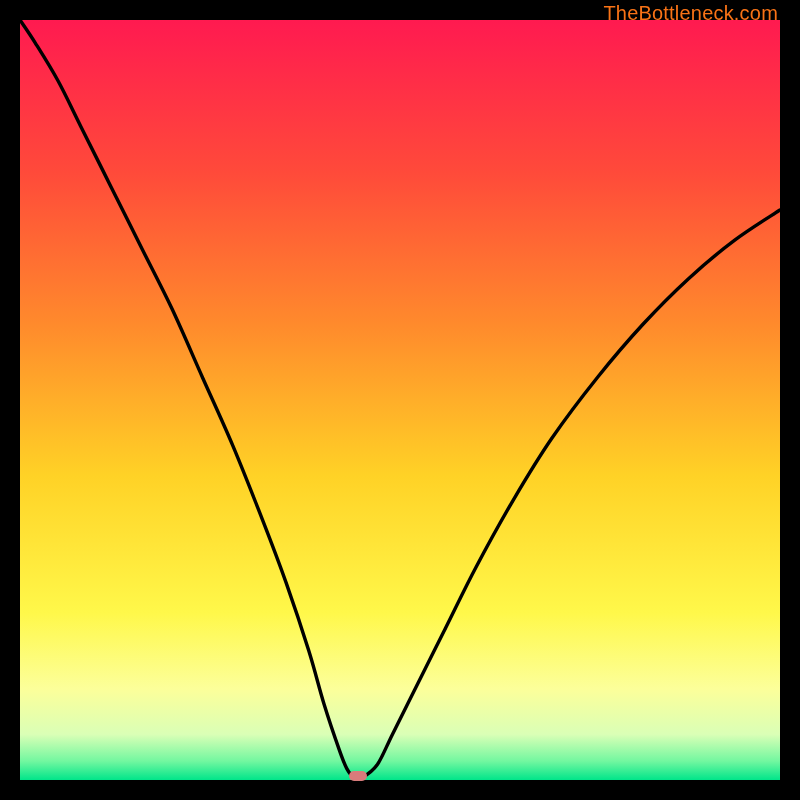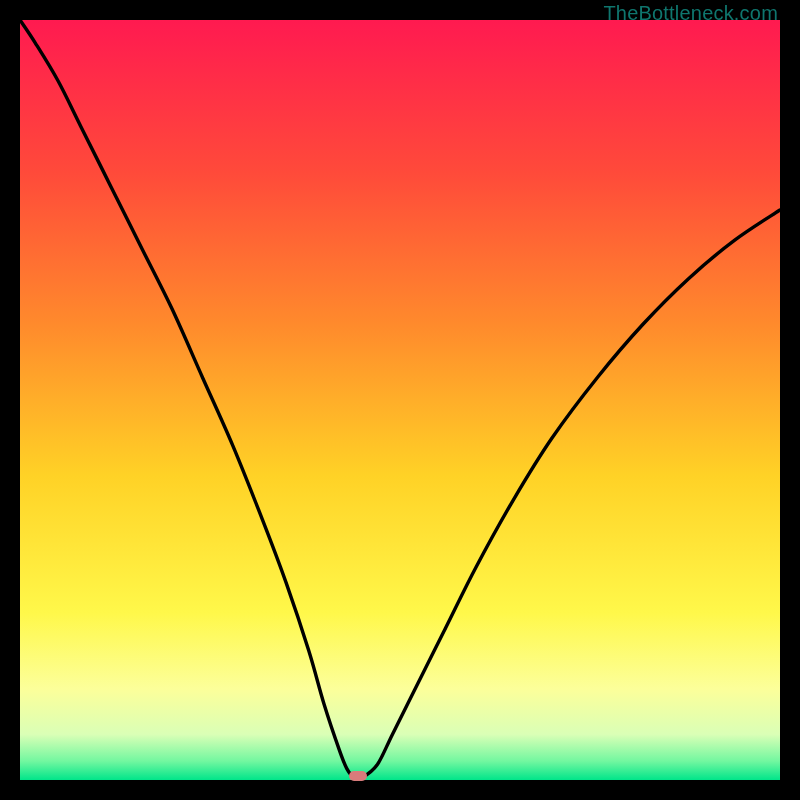--- a/index.html
+++ b/index.html
@@ -25,21 +25,21 @@
   .curve-svg {
     position: absolute;
     inset: 0;
     width: 100%;
     height: 100%;
   }
   .watermark {
     position: absolute;
     top: 2px;
     right: 22px;
-    color: #0f766e;
+    color: #f97316;
     font-size: 20px;
     font-weight: 500;
     letter-spacing: 0.2px;
   }
   .min-marker {
     position: absolute;
     width: 18px;
     height: 10px;
     border-radius: 5px;
     background: #d87b7b;

